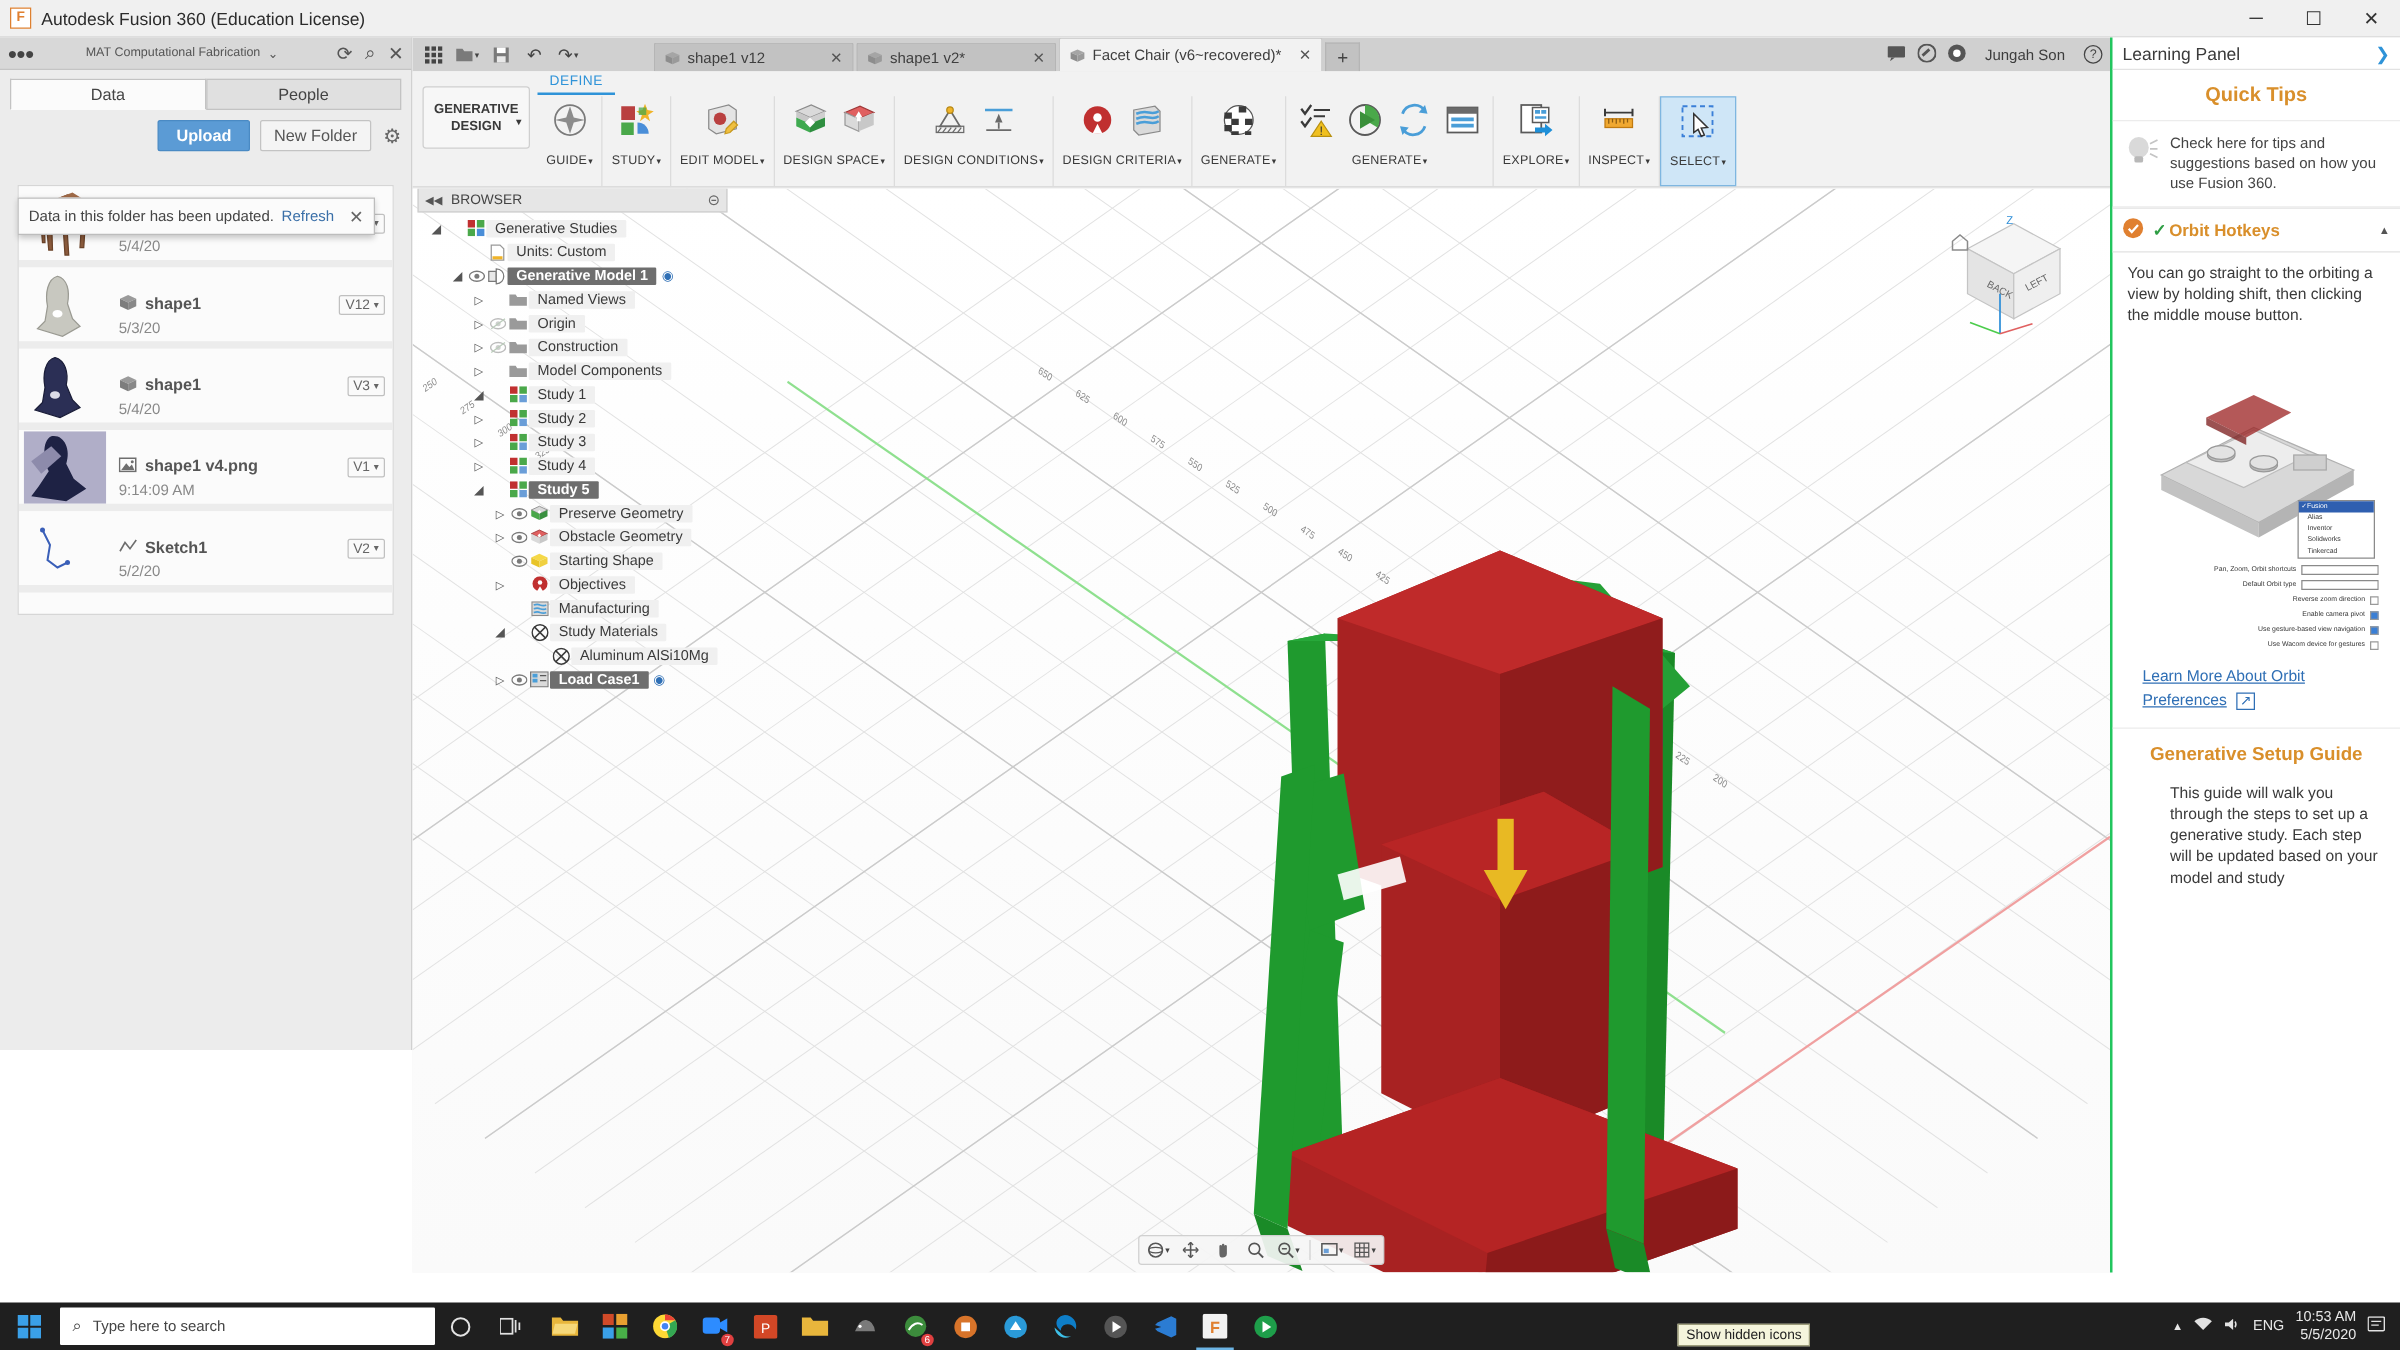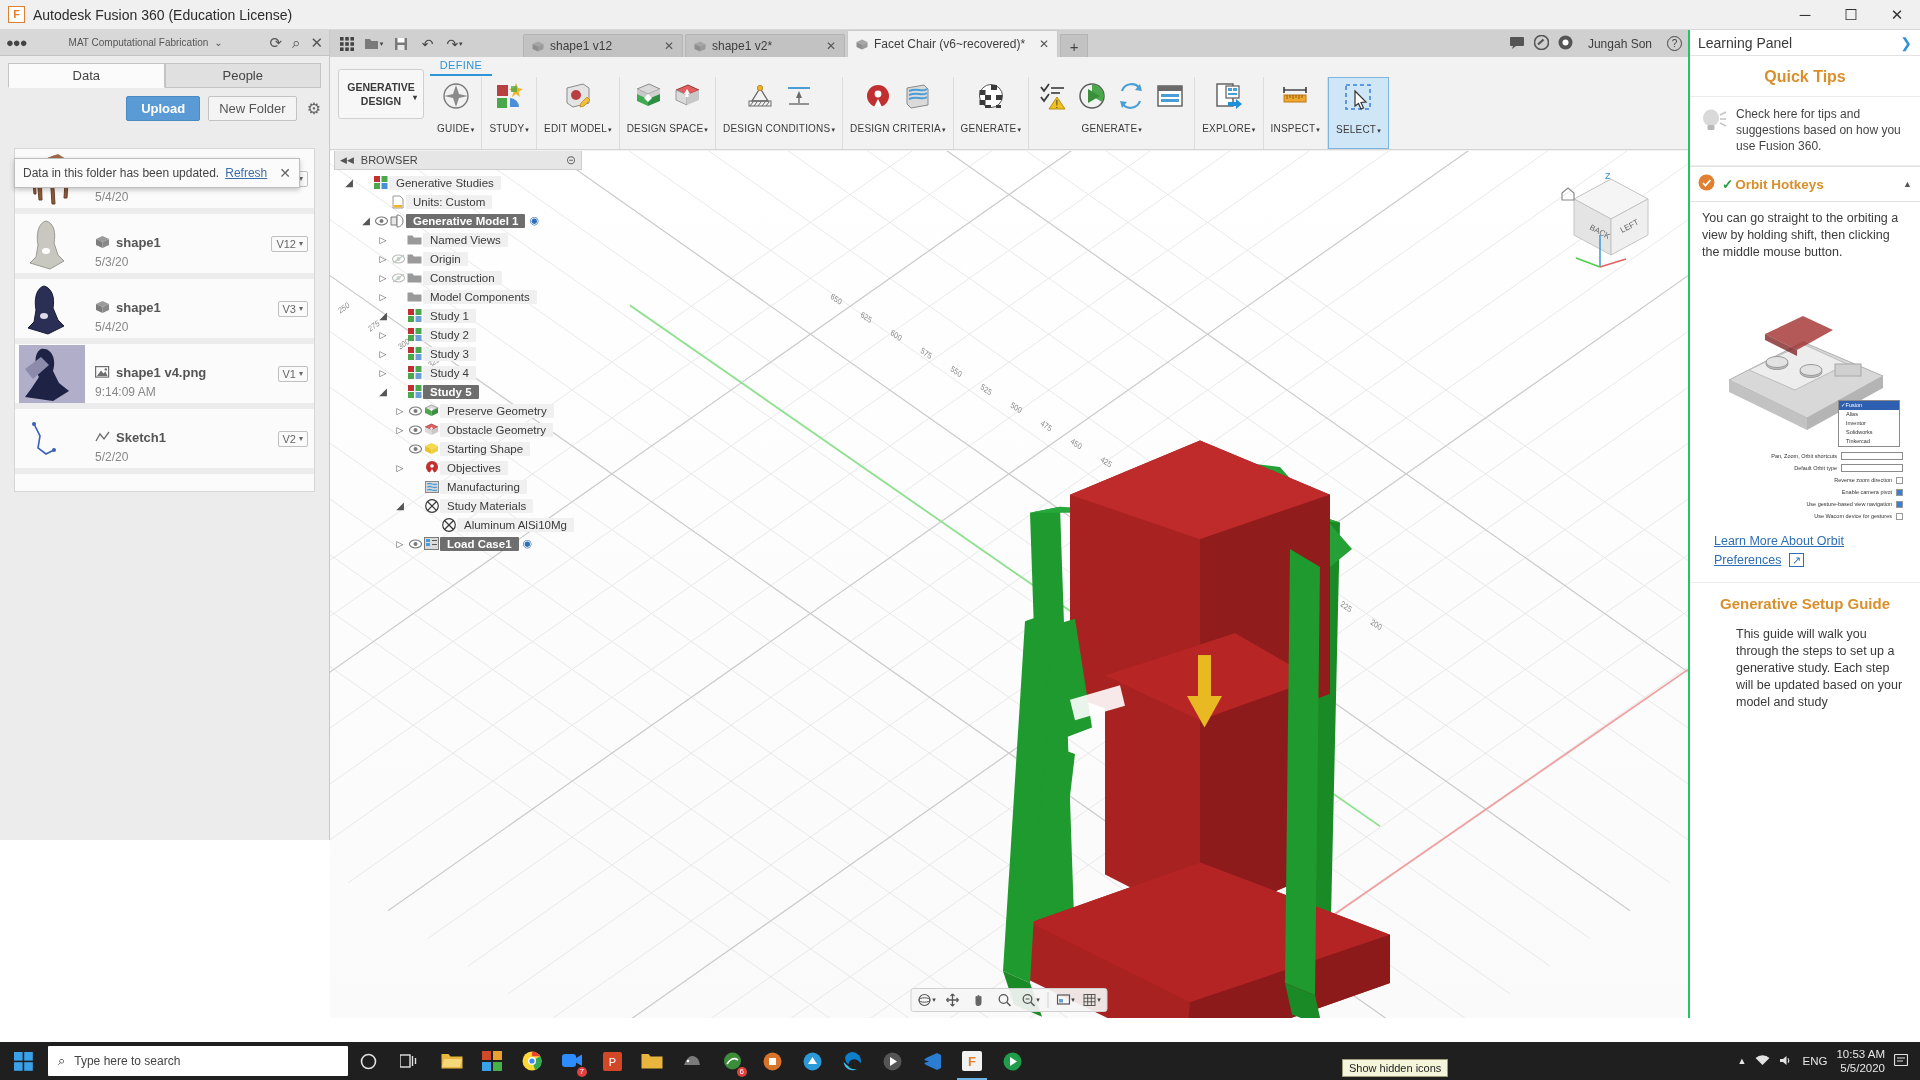--- a/index.html
+++ b/index.html
@@ -89,21 +89,21 @@
     display: flex; align-items: center; gap: 3px; cursor: pointer;
   }
   .dp-version .vcaret { font-size: 8px; }
 
   .notif {
     position: absolute; left: 14px; top: 128px; width: 286px; height: 30px;
     background: #fbfbfb; border: 1px solid #bdbdbd; display: flex; align-items: center;
     padding: 0 8px; box-shadow: 0 2px 5px rgba(0,0,0,0.22); z-index: 20; font-size: 12px; color: #444;
   }
   .notif .refresh-link {
-    margin-left: auto; color: #3a6fa8; text-decoration: underline; font-size: 12px; cursor: pointer;
+    margin-left: auto; color: #3a6fa8; font-size: 12px; cursor: pointer;
   }
   .notif .notif-close { margin-left: 12px; color: #666; font-size: 14px; cursor: pointer; }
 
   
   .main {
     position: absolute; left: 330px; top: 30px; right: 232px; bottom: 62px;
     background: #f2f2f2; overflow: hidden;
   }
   
   .qabar {

